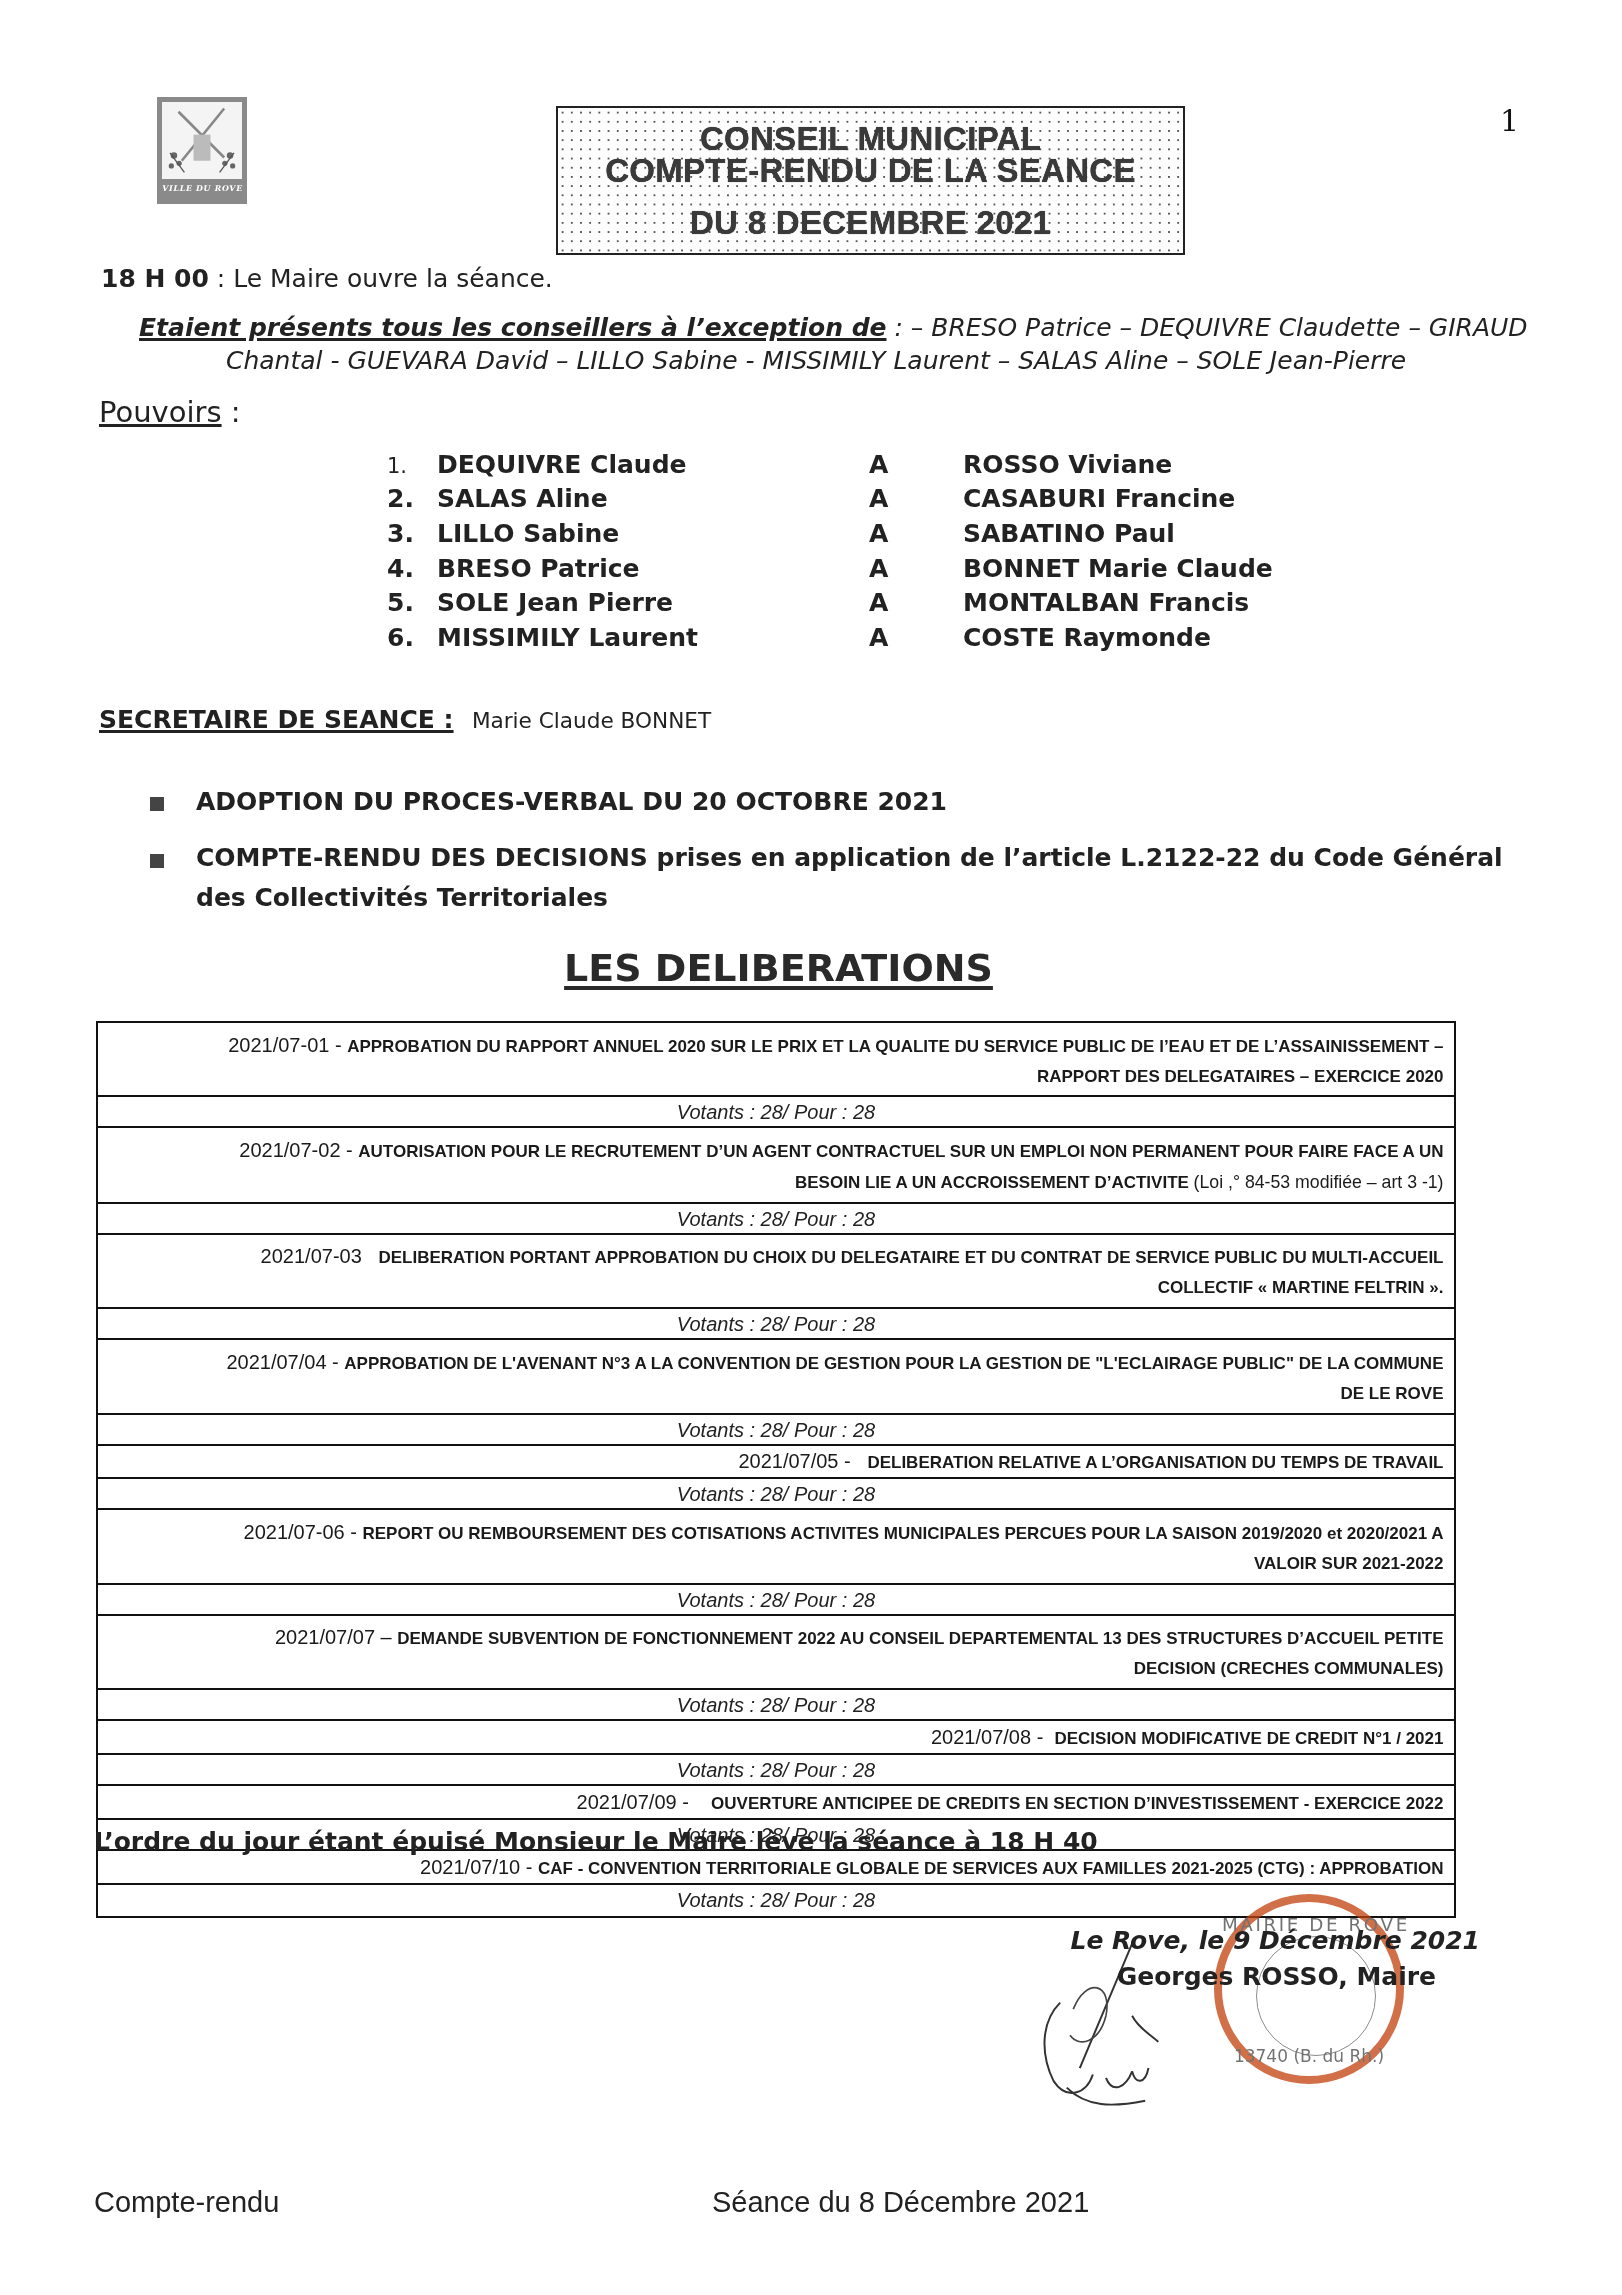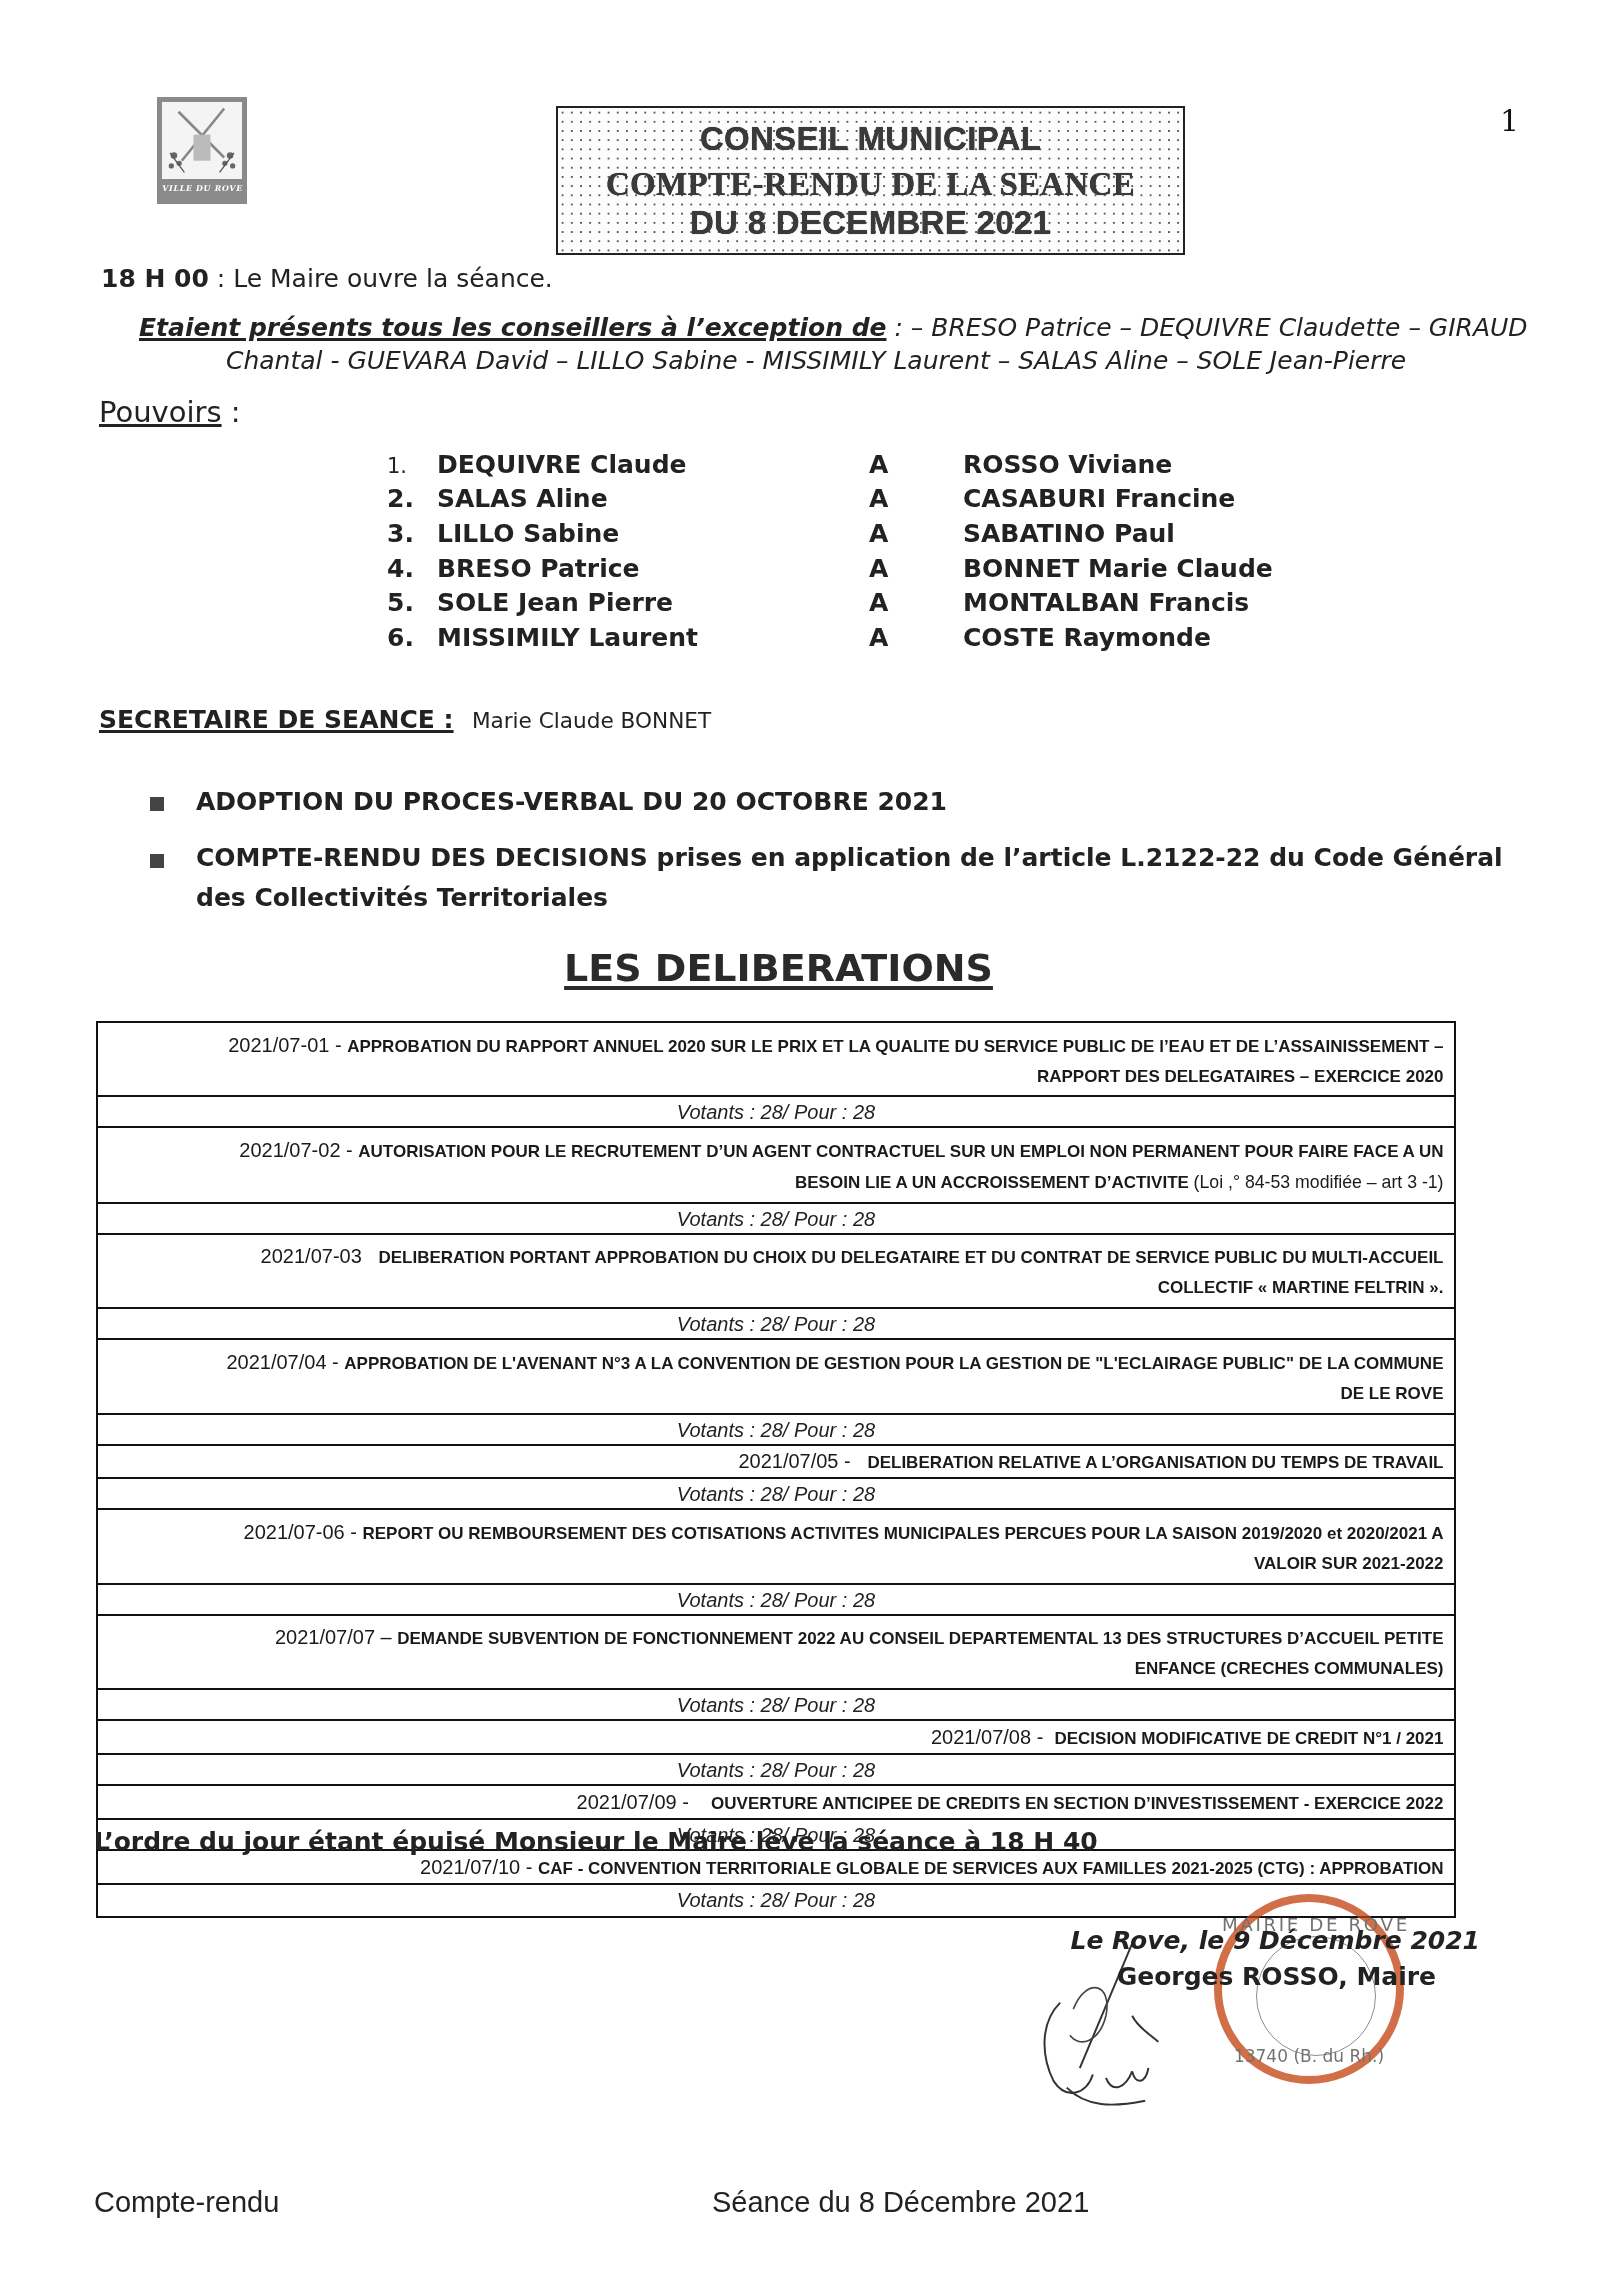--- a/index.html
+++ b/index.html
@@ -94,21 +94,21 @@
         <line x1="12" y1="78" x2="34" y2="108"></line>
         <line x1="110" y1="78" x2="88" y2="108"></line>
       </g>
     </svg>
   </div>
   <div class="logo-label">VILLE DU ROVE</div>
 </div>
 
 <div class="abs hbox">
   <div class="hbox-line" style="top:11.8px;">CONSEIL MUNICIPAL</div>
-  <div class="hbox-line" style="top:58px;font-family:Liberation Serif, serif;">COMPTE-RENDU DE LA SEANCE</div>
+  <div class="hbox-line" style="top:44px;">COMPTE-RENDU DE LA SEANCE</div>
   <div class="hbox-line" style="top:96px;">DU 8 DECEMBRE 2021</div>
 </div>
 <div class="abs page-num">1</div>
 
 <div class="abs opening"><b>18 H 00</b><span> : Le Maire ouvre la séance.</span></div>
 
 <div class="abs present1"><span class="lead">Etaient présents tous les conseillers à l’exception de</span><span> : – BRESO Patrice – DEQUIVRE Claudette – GIRAUD</span></div>
 <div class="abs present2">Chantal - GUEVARA David – LILLO Sabine - MISSIMILY Laurent – SALAS Aline – SOLE Jean-Pierre</div>
 
 <div class="abs pouvoirs-label"><u>Pouvoirs</u><span> :</span></div>
@@ -185,21 +185,21 @@
     <div class="dtitle dsingle"><span class="ref" style="white-space:pre;">2021/07/05 -   </span><span class="txt">DELIBERATION RELATIVE A L’ORGANISATION DU TEMPS DE TRAVAIL</span></div>
   </div>
   <div class="drow dvote">Votants : 28/ Pour : 28</div>
 
   <div class="drow">
     <div class="dtitle"><span class="ref">2021/07-06 - </span><span class="txt">REPORT OU REMBOURSEMENT DES COTISATIONS ACTIVITES MUNICIPALES PERCUES POUR LA SAISON 2019/2020 et 2020/2021 A</span><span class="cont"><span>VALOIR SUR 2021-2022</span></span></div>
   </div>
   <div class="drow dvote">Votants : 28/ Pour : 28</div>
 
   <div class="drow">
-    <div class="dtitle"><span class="ref">2021/07/07 – </span><span class="txt">DEMANDE SUBVENTION DE FONCTIONNEMENT 2022 AU CONSEIL DEPARTEMENTAL 13 DES STRUCTURES D’ACCUEIL PETITE</span><span class="cont"><span>ENFANCE (CRECHES COMMUNALES)</span></span></div>
+    <div class="dtitle"><span class="ref">2021/07/07 – </span><span class="txt">DEMANDE SUBVENTION DE FONCTIONNEMENT 2022 AU CONSEIL DEPARTEMENTAL 13 DES STRUCTURES D’ACCUEIL PETITE</span><span class="cont"><span>DECISION (CRECHES COMMUNALES)</span></span></div>
   </div>
   <div class="drow dvote">Votants : 28/ Pour : 28</div>
 
   <div class="drow">
     <div class="dtitle dsingle"><span class="ref" style="white-space:pre;">2021/07/08 -  </span><span class="txt">DECISION MODIFICATIVE DE CREDIT N°1 / 2021</span></div>
   </div>
   <div class="drow dvote">Votants : 28/ Pour : 28</div>
 
   <div class="drow">
     <div class="dtitle dsingle"><span class="ref" style="white-space:pre;margin-top:47px;">2021/07/09 -    </span><span class="txt">OUVERTURE ANTICIPEE DE CREDITS EN SECTION D’INVESTISSEMENT - EXERCICE 2022</span></div>

